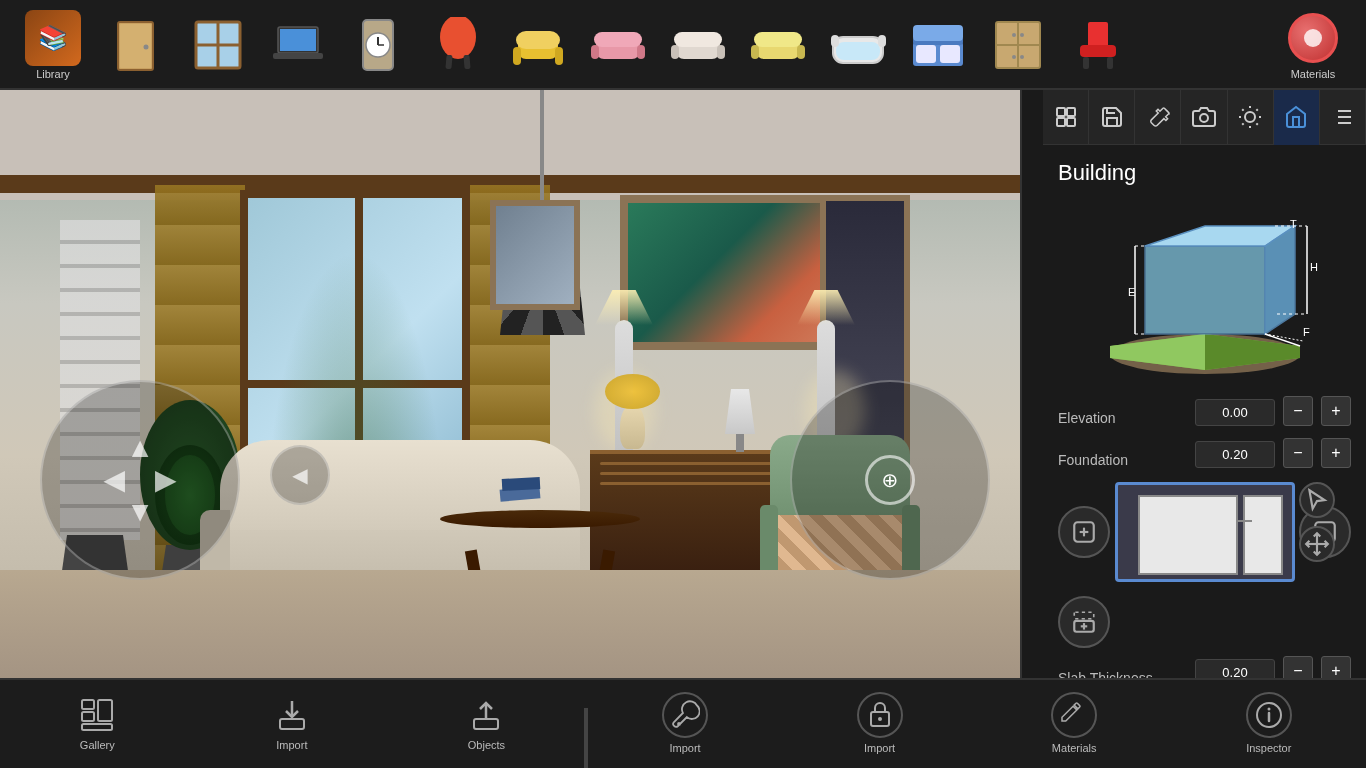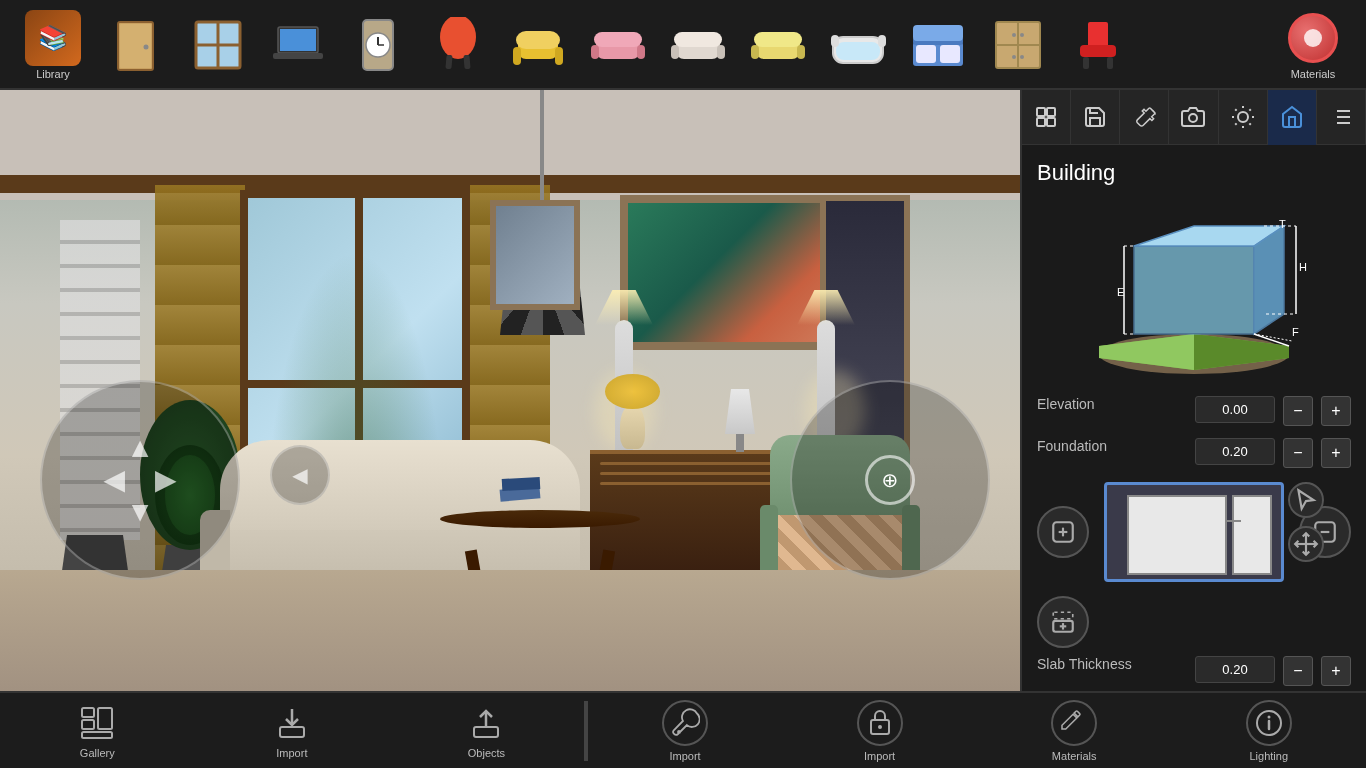--- a/index.html
+++ b/index.html
@@ -378,20 +378,21 @@
 
     
     #right-panel {
       position: absolute;
       top: 90px; right: 0;
       width: 346px;
       height: 678px;
       background: #1a1a1a;
       border-left: 2px solid #333;
       overflow: hidden;
+      padding-left: 21px;
     }
 
     
     #rp-toolbar {
       display: flex;
       align-items: center;
       background: #252525;
       height: 55px;
       border-bottom: 1px solid #333;
     }
@@ -431,21 +432,21 @@
       display: flex;
       align-items: center;
       justify-content: center;
       position: relative;
       margin-bottom: 15px;
     }
 
     
     .input-row {
       display: flex;
-      align-items: flex-start;
+      align-items: flex-end;
       margin-bottom: 12px;
       gap: 8px;
     }
     .input-label {
       flex: 1;
       color: #bbb;
       font-size: 14px;
     }
     .input-val {
       width: 80px;
@@ -507,25 +508,25 @@
       font-weight: 300;
       color: #fff;
       margin: 15px 0 10px 0;
     }
 
     
     #bottom-toolbar {
       position: absolute;
       bottom: 0; left: 0;
       width: 1366px;
-      height: 77px;
+      height: 90px;
       background: #1c1c1c;
       border-top: 2px solid #333;
       display: flex;
-      align-items: center;
+      align-items: flex-end;
       z-index: 10;
     }
     .bt-item {
       display: flex;
       flex-direction: column;
       align-items: center;
       justify-content: center;
       flex: 1;
       height: 90px;
       cursor: pointer;
@@ -1044,16 +1045,16 @@
   </div>
 
   <div class="bt-item">
     <div class="bt-icon-circle">
       <svg width="30" height="30" viewBox="0 0 30 30">
         <circle cx="15" cy="15" r="12" fill="none" stroke="#aaa" stroke-width="2"></circle>
         <line x1="15" y1="13" x2="15" y2="21" stroke="#aaa" stroke-width="2.5" stroke-linecap="round"></line>
         <circle cx="15" cy="9" r="1.5" fill="#aaa"></circle>
       </svg>
     </div>
-    <span>Lighting</span>
+    <span>Inspector</span>
   </div>
 
 </div>
 
 </body></html>

